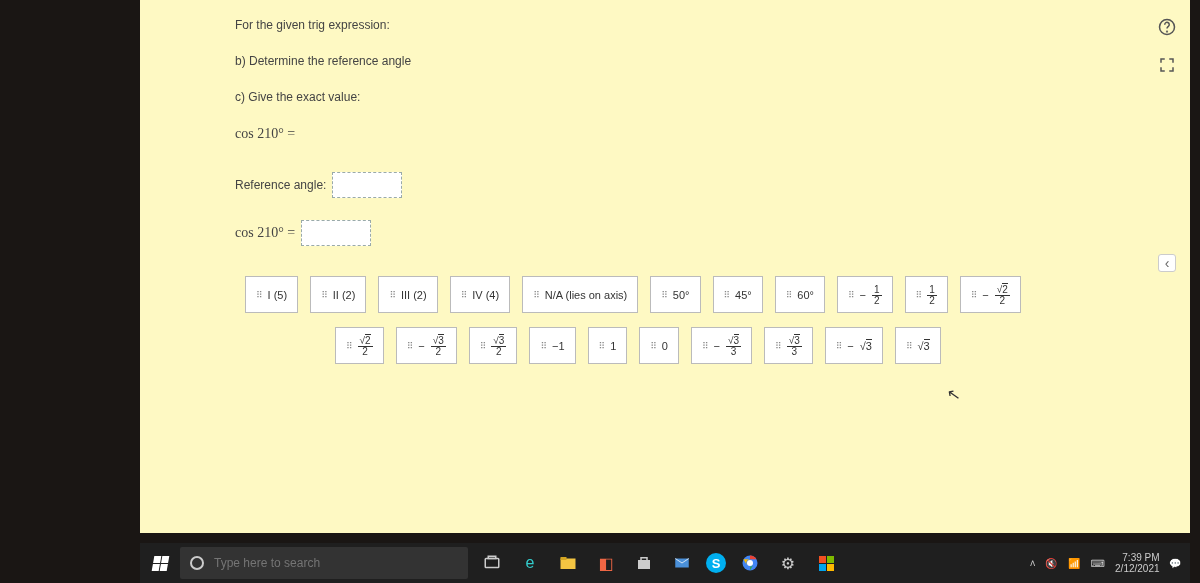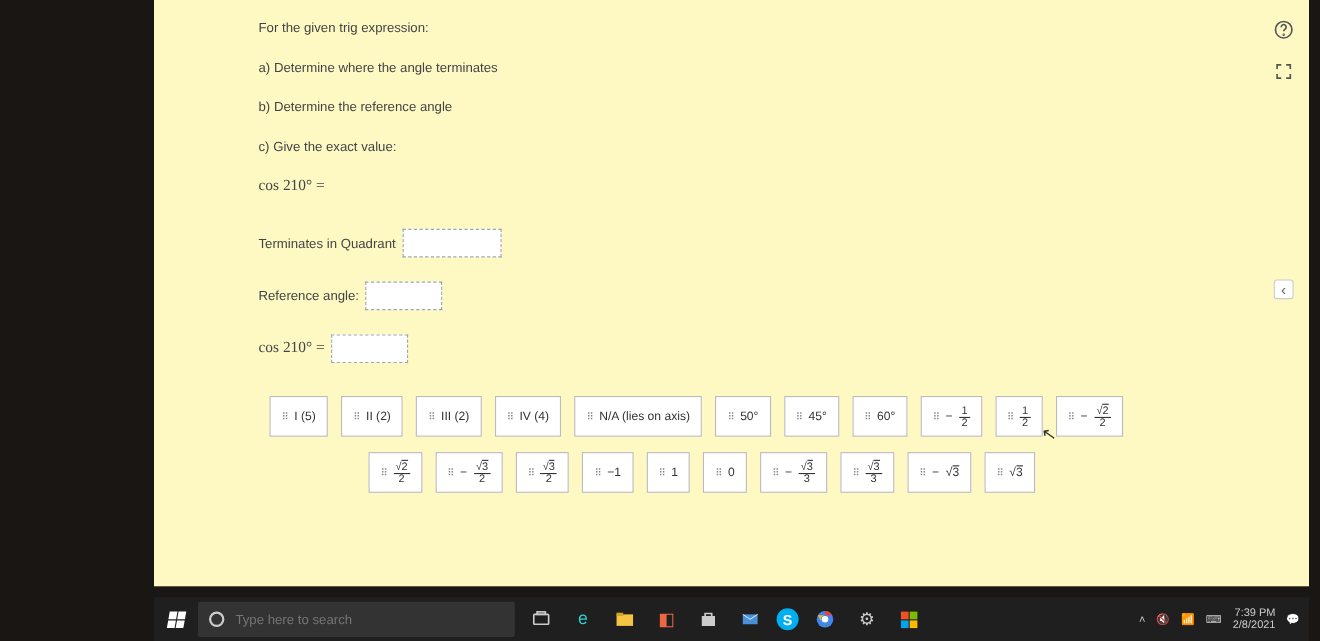--- a/index.html
+++ b/index.html
@@ -140,29 +140,24 @@
     color: #333;
     transform: rotate(-10deg);
   }
 </style>
 </head>
 <body>
 
 <div class="screen-frame">
   <div class="content">
     <div class="line">For the given trig expression:</div>
-    <div class="line">a) Determine where the angle terminates</div>
     <div class="line">b) Determine the reference angle</div>
     <div class="line">c) Give the exact value:</div>
     <div class="cos-line">cos 210° =</div>
 
-    <div class="drop-label">
-      <span>Terminates in Quadrant</span>
-      <span class="drop-target"></span>
-    </div>
 
     <div class="drop-label">
       <span>Reference angle:</span>
       <span class="drop-target" style="min-width:70px"></span>
     </div>
 
     <div class="cos-eq">
       <span>cos 210° =</span>
       <span class="drop-target" style="min-width:70px"></span>
     </div>
@@ -366,17 +361,17 @@
         </div>
     </div>
   </div>
   <div class="tray">
     <span>˄</span>
     <span>🔇</span>
     <span>📶</span>
     <span>⌨</span>
     <div class="clock">
       <div>7:39 PM</div>
-      <div>2/8/2021</div>
+      <div>2/12/2021</div>
     </div>
     <span>💬</span>
   </div>
 </div>
 
 </body></html>

